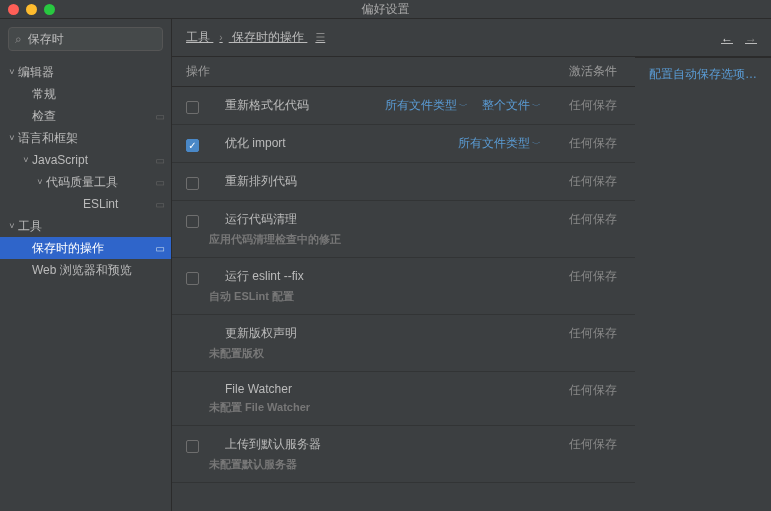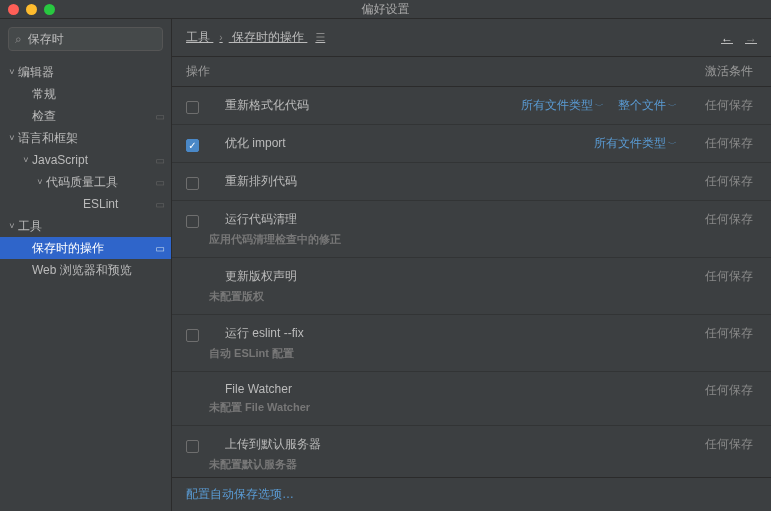--- a/index.html
+++ b/index.html
@@ -28,21 +28,21 @@
 .pad1 { padding-left: 20px; }
 .pad2 { padding-left: 34px; }
 .pad3 { padding-left: 71px; }
 .main { flex: 1; display: flex; flex-direction: column; min-width: 0; background: #3c3f41; }
 .mhead { height: 38px; display: flex; align-items: center; padding: 0 14px; border-bottom: 1px solid #2b2b2b; text-decoration: underline; }
 .crumb { color: #bbb; }
 .crumb .sep { color: #888; margin: 0 6px; font-size: 10px; }
 .crumb .gear { color: #888; margin-left: 8px; font-size: 11px; }
 .navarr { margin-left: auto; display: flex; gap: 12px; color: #888; }
 .navarr span:first-child { color: #ddd; }
-.content { flex: 1; display: flex; flex-direction: column; min-height: 0; }
+.content { flex: 1; display: flex; flex-direction: row; min-height: 0; }
 .tablewrap { flex: 1; overflow: auto; }
 table { width: 100%; border-collapse: collapse; }
 thead th { text-align: left; font-weight: normal; color: #999; padding: 6px 14px; border-bottom: 1px solid #2b2b2b; background: #3c3f41; position: sticky; top: 0; }
 thead th:last-child { width: 80px; }
 tbody tr { border-bottom: 1px solid #323435; }
 tbody td { padding: 10px 14px; vertical-align: top; }
 tbody td:last-child { width: 80px; color: #888; white-space: nowrap; }
 .row-main { display: flex; align-items: flex-end; gap: 26px; }
 .cb { width: 13px; height: 13px; border: 1px solid #6e6e6e; border-radius: 2px; flex-shrink: 0; display: flex; align-items: center; justify-content: center; margin-top: 1px; }
 .cb.checked { background: #4a88c7; border-color: #4a88c7; }
@@ -193,38 +193,38 @@
                         <span class="row-title">运行代码清理</span>
                       </div>
                     </div>
                     <div class="row-sub">应用代码清理检查中的修正</div>
                   </td>
                   <td>任何保存</td>
                 </tr>
                 <tr>
                   <td>
                     <div class="row-main">
+                      <div class="cb"></div>
+                      <div class="row-text">
+                        <span class="row-title">运行 eslint --fix</span>
+                      </div>
+                    </div>
+                    <div class="row-sub">自动 ESLint 配置</div>
+                  </td>
+                  <td>任何保存</td>
+                </tr>
+                <tr>
+                  <td>
+                    <div class="row-main">
                       <div style="width: 13px; flex-shrink: 0;"></div>
                       <div class="row-text">
                         <span class="row-title">更新版权声明</span>
                       </div>
                     </div>
                     <div class="row-sub">未配置版权</div>
-                  </td>
-                  <td>任何保存</td>
-                </tr>
-                <tr>
-                  <td>
-                    <div class="row-main">
-                      <div class="cb"></div>
-                      <div class="row-text">
-                        <span class="row-title">运行 eslint --fix</span>
-                      </div>
-                    </div>
-                    <div class="row-sub">自动 ESLint 配置</div>
                   </td>
                   <td>任何保存</td>
                 </tr>
                 <tr>
                   <td>
                     <div class="row-main">
                       <div style="width: 13px; flex-shrink: 0;"></div>
                       <div class="row-text">
                         <span class="row-title">File Watcher</span>
                       </div>

